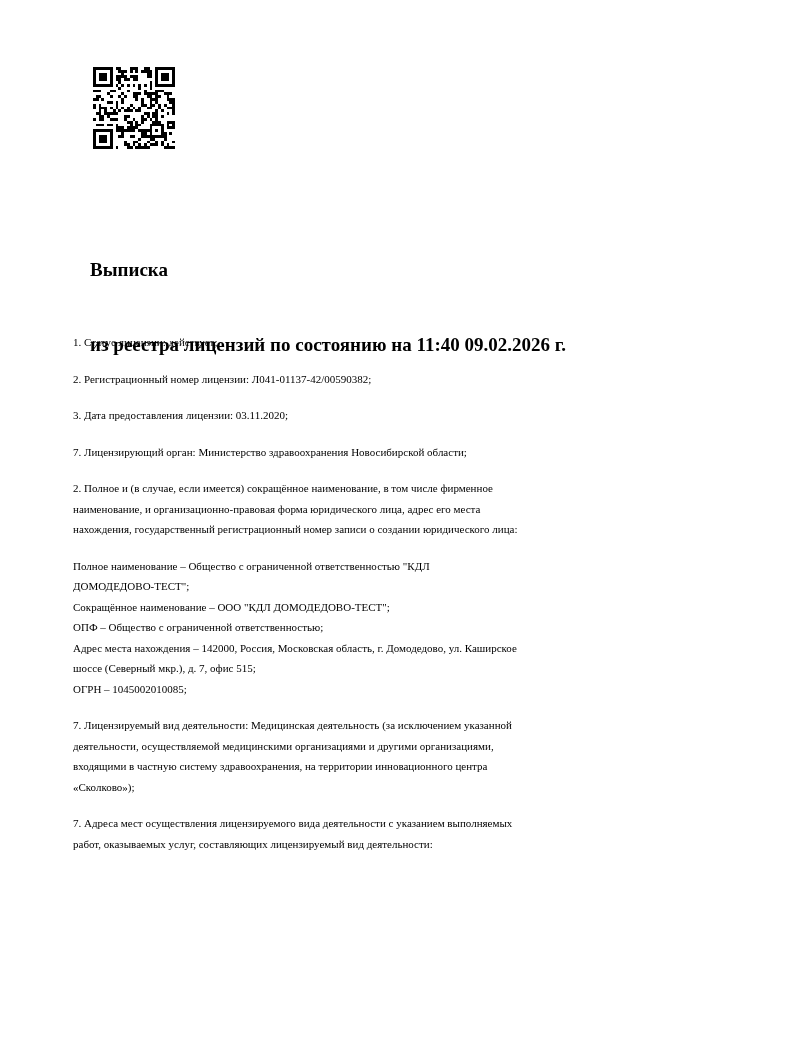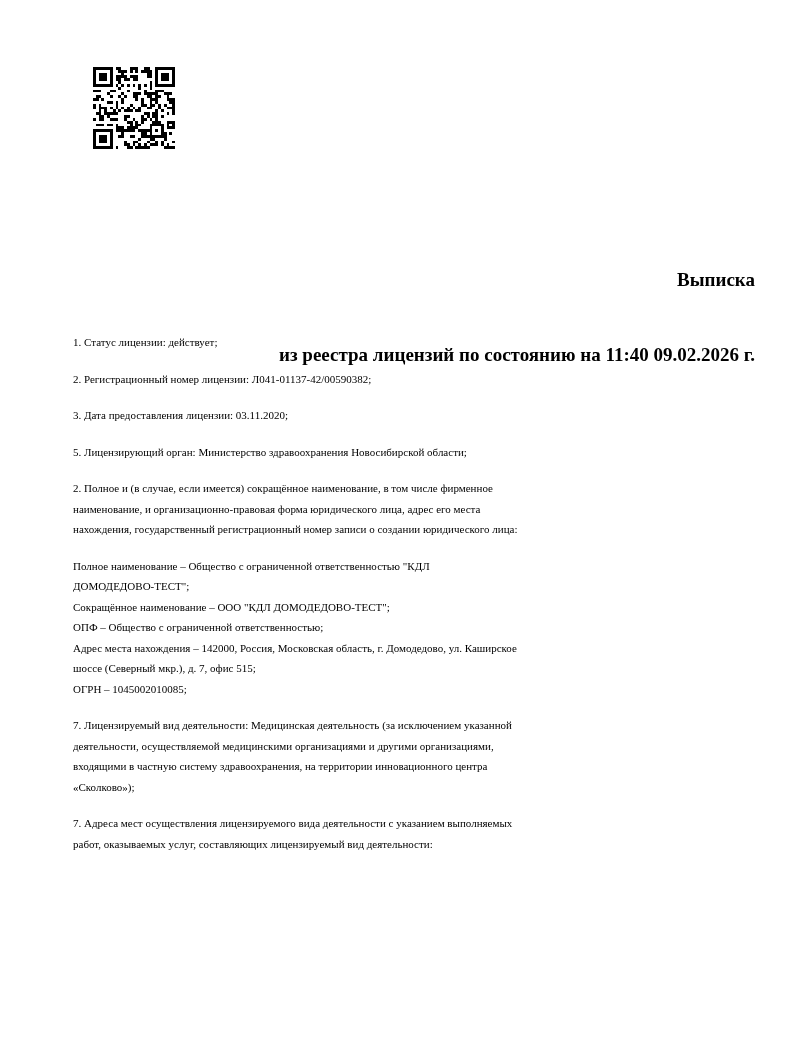--- a/index.html
+++ b/index.html
@@ -19,23 +19,23 @@
   .qr {
     position: absolute;
     left: 93px;
     top: 67px;
     width: 82px;
     height: 82px;
   }
   .title-block {
     position: absolute;
     left: 90px;
-    top: 217px;
+    top: 207px;
     width: 665px;
-    text-align: right;
+    text-align: left;
     font-weight: 700;
     font-size: 19px;
     line-height: 25px;
     white-space: pre;
   }
   .subtitle {
     position: absolute;
     left: 90px;
     top: 276px;
     width: 665px;
@@ -449,21 +449,21 @@
   <div class="title-block">
     <div>Выписка</div>
     <div>из реестра лицензий по состоянию на 11:40 09.02.2026 г.</div>
   </div>
 
 
   <div class="body-text">
     <p class="para">1. Статус лицензии: действует;</p>
     <p class="para">2. Регистрационный номер лицензии: Л041-01137-42/00590382;</p>
     <p class="para">3. Дата предоставления лицензии: 03.11.2020;</p>
-    <p class="para">5. Лицензирующий орган: Министерство здравоохранения Новосибирской области;</p>
+    <p class="para">7. Лицензирующий орган: Министерство здравоохранения Новосибирской области;</p>
     <p class="para">2. Полное и (в случае, если имеется) сокращённое наименование, в том числе фирменное
 наименование, и организационно-правовая форма юридического лица, адрес его места
 нахождения, государственный регистрационный номер записи о создании юридического лица:</p>
     <p class="para">Полное наименование – Общество с ограниченной ответственностью "КДЛ
 ДОМОДЕДОВО-ТЕСТ";
 Сокращённое наименование – ООО "КДЛ ДОМОДЕДОВО-ТЕСТ";
 ОПФ – Общество с ограниченной ответственностью;
 Адрес места нахождения – 142000, Россия, Московская область, г. Домодедово, ул. Каширское
 шоссе (Северный мкр.), д. 7, офис 515;
 ОГРН – 1045002010085;</p>

